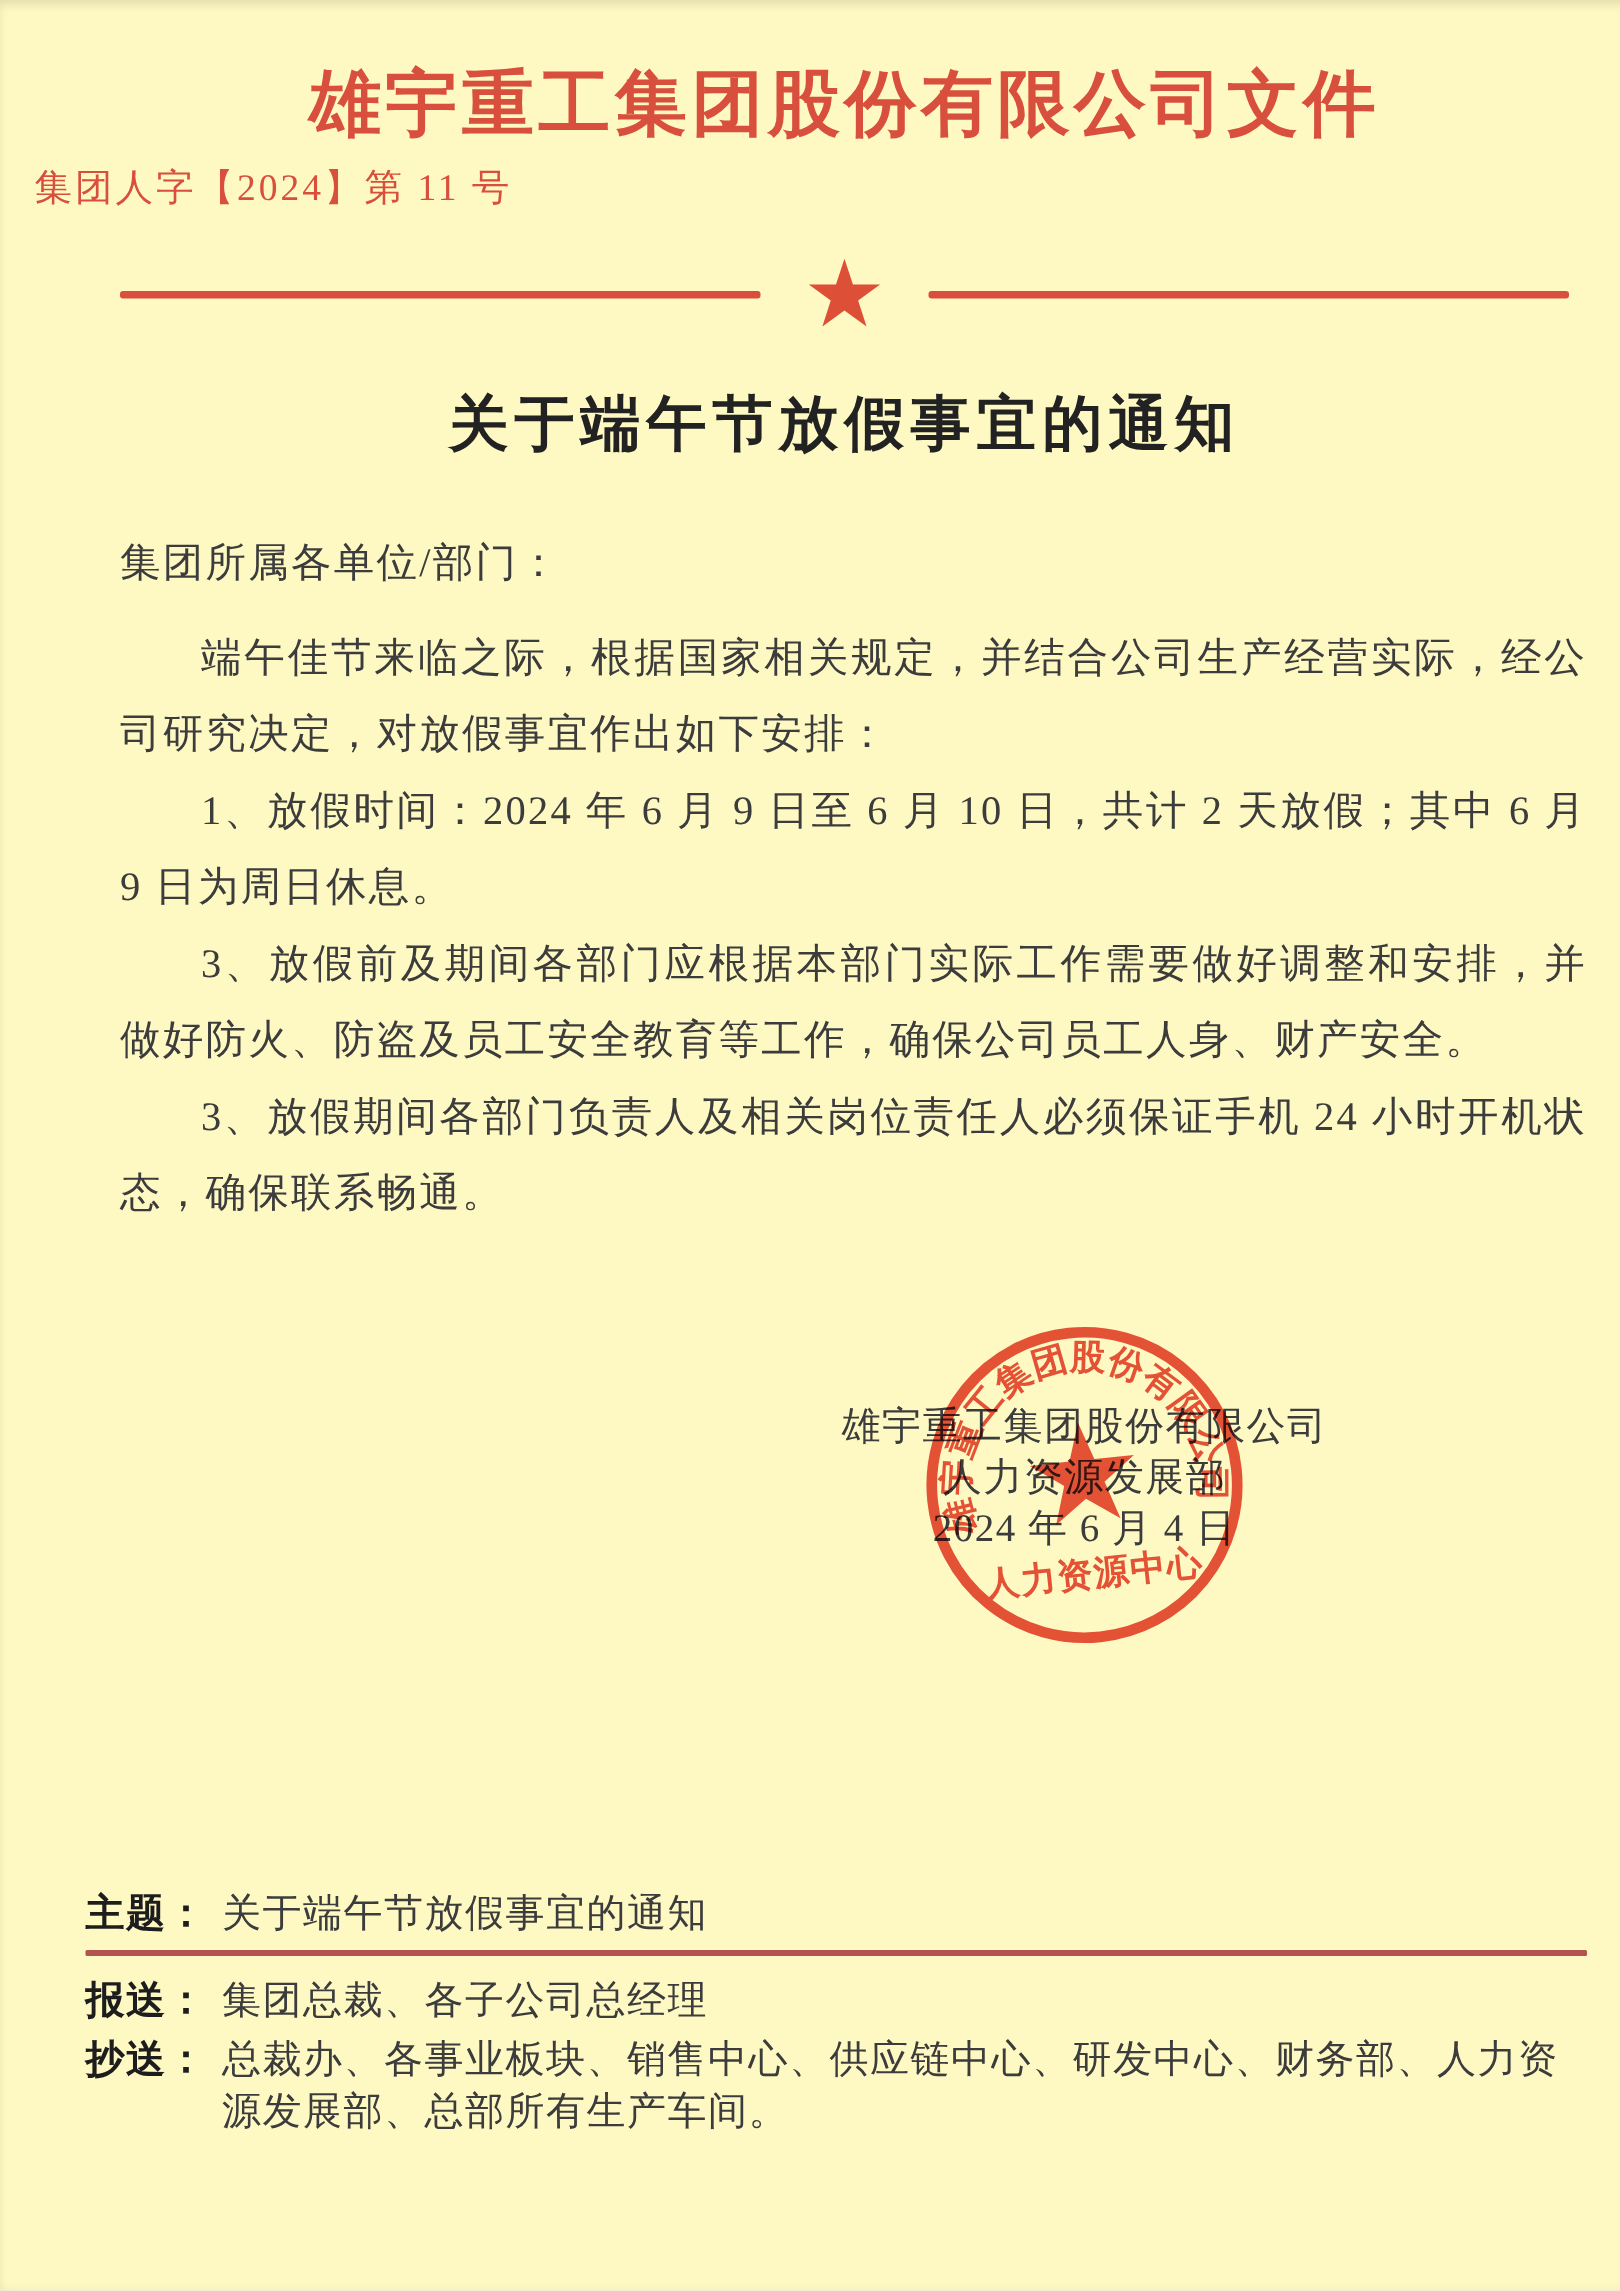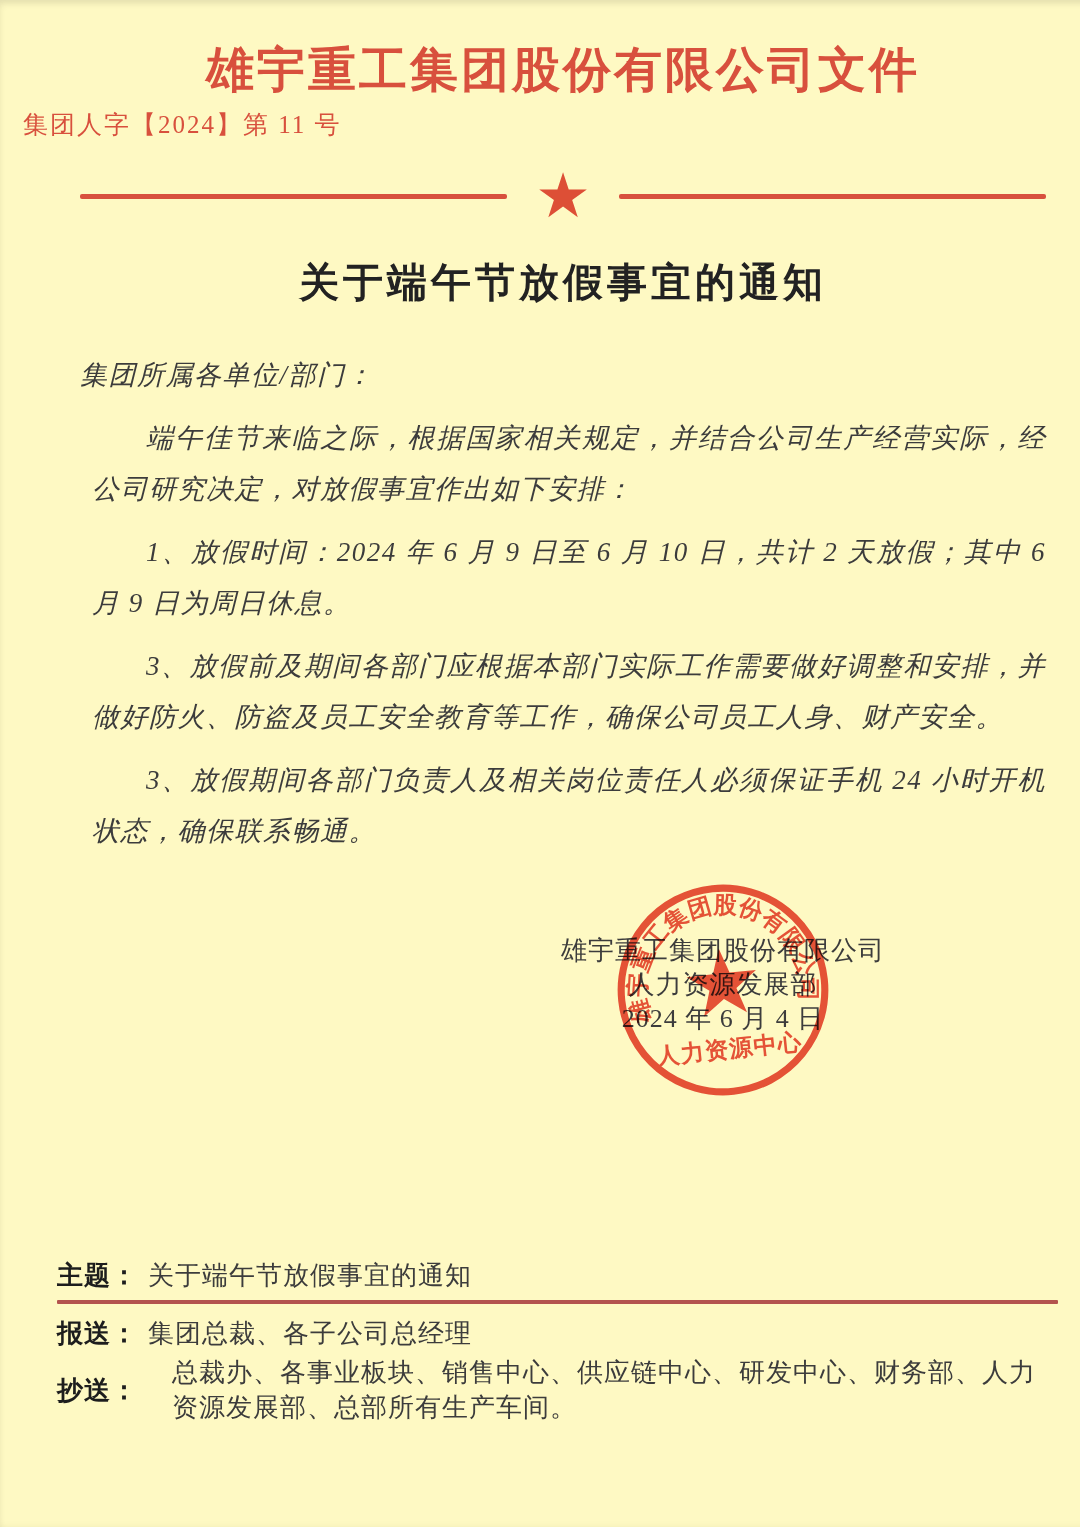--- a/index.html
+++ b/index.html
@@ -52,24 +52,23 @@
     letter-spacing:4px;
     color:#222;
   }
   
   .body{
     margin:40px 45px 0 57px;
     font-size:27px;
     line-height:51px;
     letter-spacing:1.5px;
     text-align:justify;
-    font-style:italic;
   }
   .salutation{margin-bottom:12px;}
-  .body p{margin:12px;text-indent:2em;}
+  .body p{margin:0;text-indent:2em;}
   
   .sign-block{
     position:absolute;
     left:553px;top:934px;width:340px;
     text-align:center;
     font-size:26px;line-height:34px;
     letter-spacing:1px;
     color:#3c3c3c;
   }
   
@@ -81,33 +80,33 @@
     transform:rotate(-6deg);
     pointer-events:none;
   }
   
   .footer{
     position:absolute;
     left:57px;right:45px;top:1258px;
     font-size:26px;line-height:35px;
     letter-spacing:1px;
   }
-  .frow{display:flex;align-items:center;}
+  .frow{display:flex;align-items:flex-start;}
   .flabel{
     font-family:"Liberation Sans","DejaVu Sans",sans-serif;
     font-weight:bold;color:#1d1d1d;
     white-space:nowrap;
     margin-right:10px;
   }
   .fline{
     height:4px;background:#b3534e;
     margin:7px 0 12px 0;
     border-radius:1px;
   }
-  .frow + .frow{margin-top:4px;gap:24px;}
+  .frow + .frow{margin-top:4px;}
 </style>
 </head>
 <body>
 
 <div class="page">
 
   <h1 class="org-title">雄宇重工集团股份有限公司文件</h1>
   <div class="doc-number">集团人字【2024】第 11 号</div>
 
   <div class="divider">

